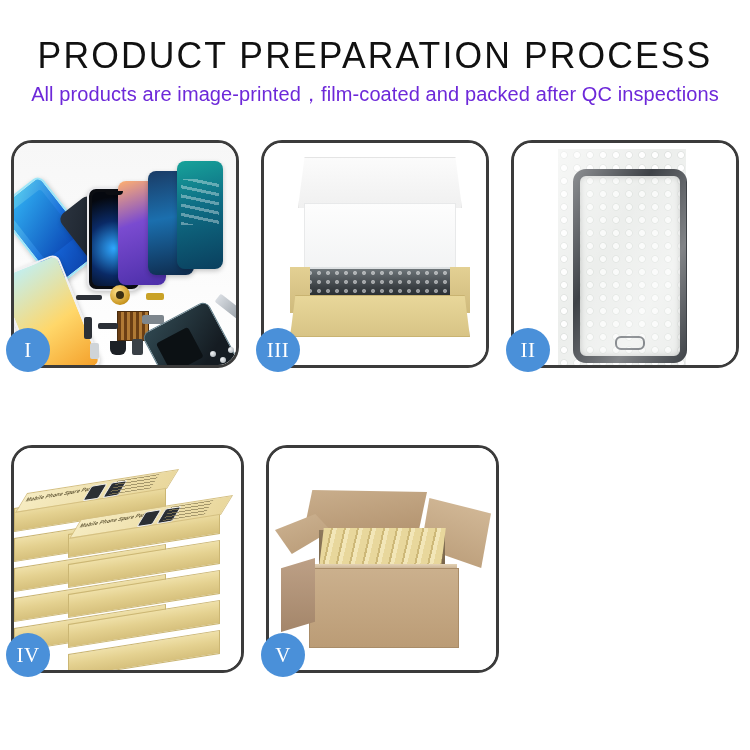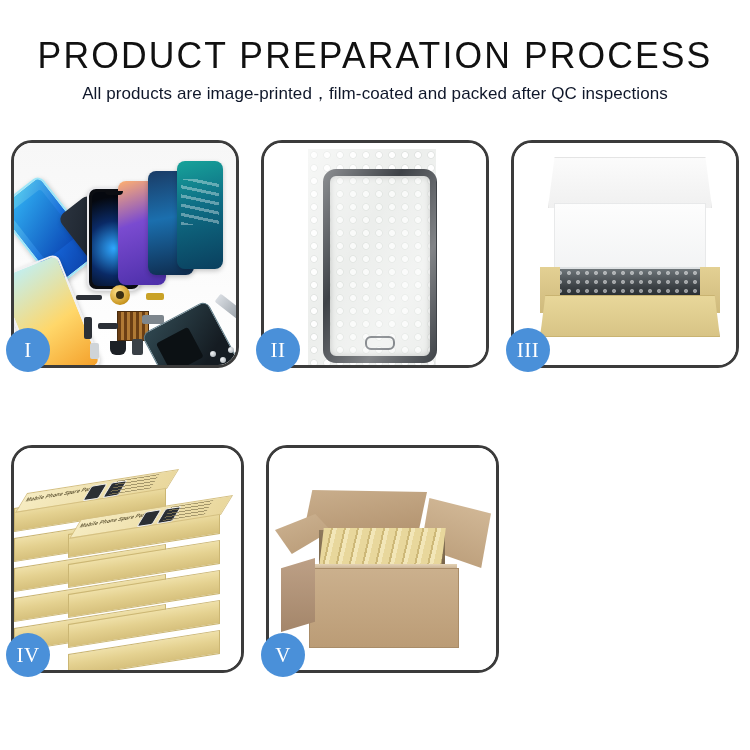--- a/index.html
+++ b/index.html
@@ -11,21 +11,21 @@
   .page{position:relative;width:750px;height:750px;}
 
   
   .header{position:absolute;left:0;top:34px;width:750px;text-align:center;}
   .title{
     font-size:37px;font-weight:400;color:#111;letter-spacing:2.2px;
     line-height:44px;white-space:nowrap;
     transform:scaleX(.96);transform-origin:center;
   }
   .subtitle{
-    margin-top:6px;font-size:17px;color:#0f172a;letter-spacing:.1px;
+    margin-top:6px;font-size:20px;color:#6d28d9;letter-spacing:.1px;
     line-height:20px;white-space:nowrap;
   }
 
   
   .grid{position:absolute;left:11px;top:140px;width:728px;}
   .row{display:flex;gap:22px;}
   .row + .row{margin-top:77px;}
   .panel{
     position:relative;width:233px;height:228px;
     border:3px solid #3b3b3b;border-radius:21px;
@@ -228,38 +228,38 @@
           <div class="tool"></div>
           <div class="screw" style="left:196px;top:208px;"></div>
           <div class="screw" style="left:206px;top:214px;"></div>
           <div class="screw" style="left:214px;top:204px;"></div>
         </div>
         <div class="badge">I</div>
       </div>
 
       <div class="panel">
         <div class="stage">
-          <div class="p2-bg"></div>
-          <div class="p2-screen"></div>
-          <div class="p2-gloss"></div>
-        </div>
-        <div class="badge">II</div>
-      </div>
-
-      <div class="panel">
-        <div class="stage">
           <div class="p3-lid"></div>
           <div class="p3-foam"></div>
           <div class="p3-inner"></div>
           <div class="p3-screenpack"></div>
           <div class="p3-sideL"></div>
           <div class="p3-sideR"></div>
           <div class="p3-front"></div>
         </div>
         <div class="badge">III</div>
+      </div>
+
+      <div class="panel">
+        <div class="stage">
+          <div class="p2-bg"></div>
+          <div class="p2-screen"></div>
+          <div class="p2-gloss"></div>
+        </div>
+        <div class="badge">II</div>
       </div>
 
     </div>
 
     <div class="row">
 
       <div class="panel">
         <div class="stage">
           <div class="stackwrap">
             <div class="kbox" style="left:4px;top:26px;">

